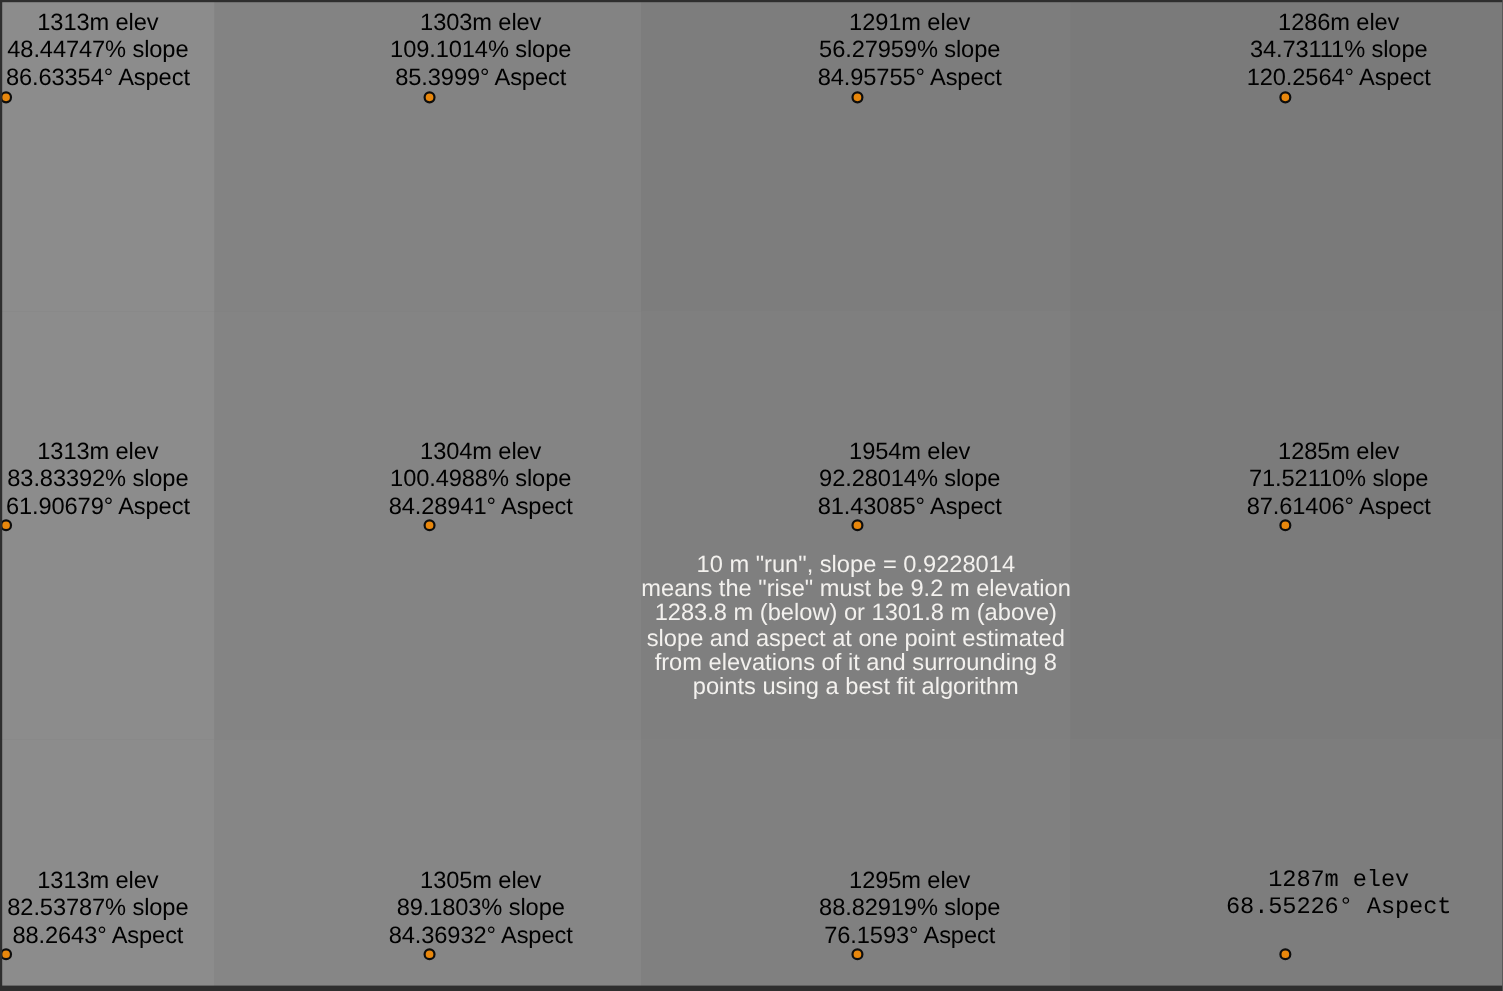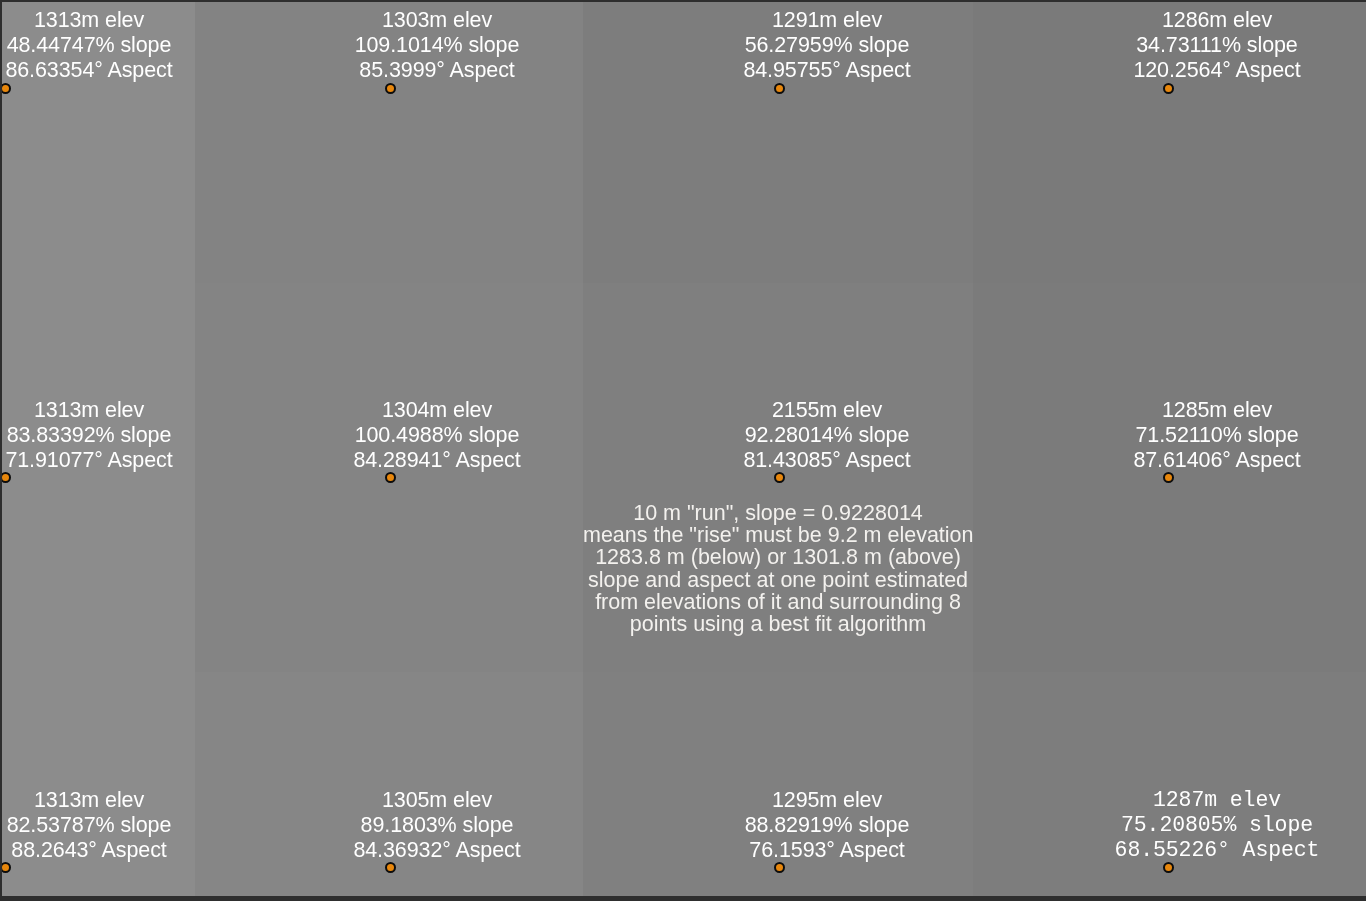--- a/index.html
+++ b/index.html
@@ -28,21 +28,21 @@
     background: #2e2e2e;
     pointer-events: none;
   }
   .edge-left   { left: 0;  top: 0; width: 2px;  height: 901px; }
   .edge-top    { left: 0;  top: 0; width: 1366px; height: 2px; }
   .edge-bottom { left: 0;  bottom: 0; width: 1366px; height: 5px; }
 
   
   .pt-label {
     position: absolute;
-    color: #ffffff;
+    color: #000000;
     font-size: 21.5px;
     line-height: 25px;
     white-space: nowrap;
     text-align: center;
     letter-spacing: -0.1px;
   }
   .pt-label .lbl-line { display: block; }
 
   
   .marker {
@@ -102,29 +102,29 @@
         <span class="lbl-line">84.95755° Aspect</span>
       </div>
       <div class="pt-label" style="left: 1092px; top: 8px; width: 250px; text-align: center;">
         <span class="lbl-line">1286m elev</span>
         <span class="lbl-line">34.73111% slope</span>
         <span class="lbl-line">120.2564° Aspect</span>
       </div>
       <div class="pt-label" style="left: 0px; top: 398px; width: 178px; text-align: center;">
         <span class="lbl-line">1313m elev</span>
         <span class="lbl-line">83.83392% slope</span>
-        <span class="lbl-line">71.91077° Aspect</span>
+        <span class="lbl-line">61.90679° Aspect</span>
       </div>
       <div class="pt-label" style="left: 312px; top: 398px; width: 250px; text-align: center;">
         <span class="lbl-line">1304m elev</span>
         <span class="lbl-line">100.4988% slope</span>
         <span class="lbl-line">84.28941° Aspect</span>
       </div>
       <div class="pt-label" style="left: 702px; top: 398px; width: 250px; text-align: center;">
-        <span class="lbl-line">2155m elev</span>
+        <span class="lbl-line">1954m elev</span>
         <span class="lbl-line">92.28014% slope</span>
         <span class="lbl-line">81.43085° Aspect</span>
       </div>
       <div class="pt-label" style="left: 1092px; top: 398px; width: 250px; text-align: center;">
         <span class="lbl-line">1285m elev</span>
         <span class="lbl-line">71.52110% slope</span>
         <span class="lbl-line">87.61406° Aspect</span>
       </div>
       <div class="pt-label" style="left: 0px; top: 788px; width: 178px; text-align: center;">
         <span class="lbl-line">1313m elev</span>
@@ -136,21 +136,20 @@
         <span class="lbl-line">89.1803% slope</span>
         <span class="lbl-line">84.36932° Aspect</span>
       </div>
       <div class="pt-label" style="left: 702px; top: 788px; width: 250px; text-align: center;">
         <span class="lbl-line">1295m elev</span>
         <span class="lbl-line">88.82919% slope</span>
         <span class="lbl-line">76.1593° Aspect</span>
       </div>
       <div class="pt-label" style="left: 1092px; top: 788px; width: 250px; text-align: center; font-family: Liberation Mono, monospace;">
         <span class="lbl-line">1287m elev</span>
-        <span class="lbl-line">75.20805% slope</span>
         <span class="lbl-line">68.55226° Aspect</span>
       </div>
     </div>
   <div id="markers-layer">
       <div class="marker" style="left: 0px; top: 83px; background: rgb(232, 135, 12); border-color: rgb(13, 13, 13);"></div>
       <div class="marker" style="left: 385px; top: 83px; background: rgb(232, 135, 12); border-color: rgb(13, 13, 13);"></div>
       <div class="marker" style="left: 774px; top: 83px; background: rgb(232, 135, 12); border-color: rgb(13, 13, 13);"></div>
       <div class="marker" style="left: 1163px; top: 83px; background: rgb(232, 135, 12); border-color: rgb(13, 13, 13);"></div>
       <div class="marker" style="left: 0px; top: 472px; background: rgb(232, 135, 12); border-color: rgb(13, 13, 13);"></div>
       <div class="marker" style="left: 385px; top: 472px; background: rgb(232, 135, 12); border-color: rgb(13, 13, 13);"></div>

